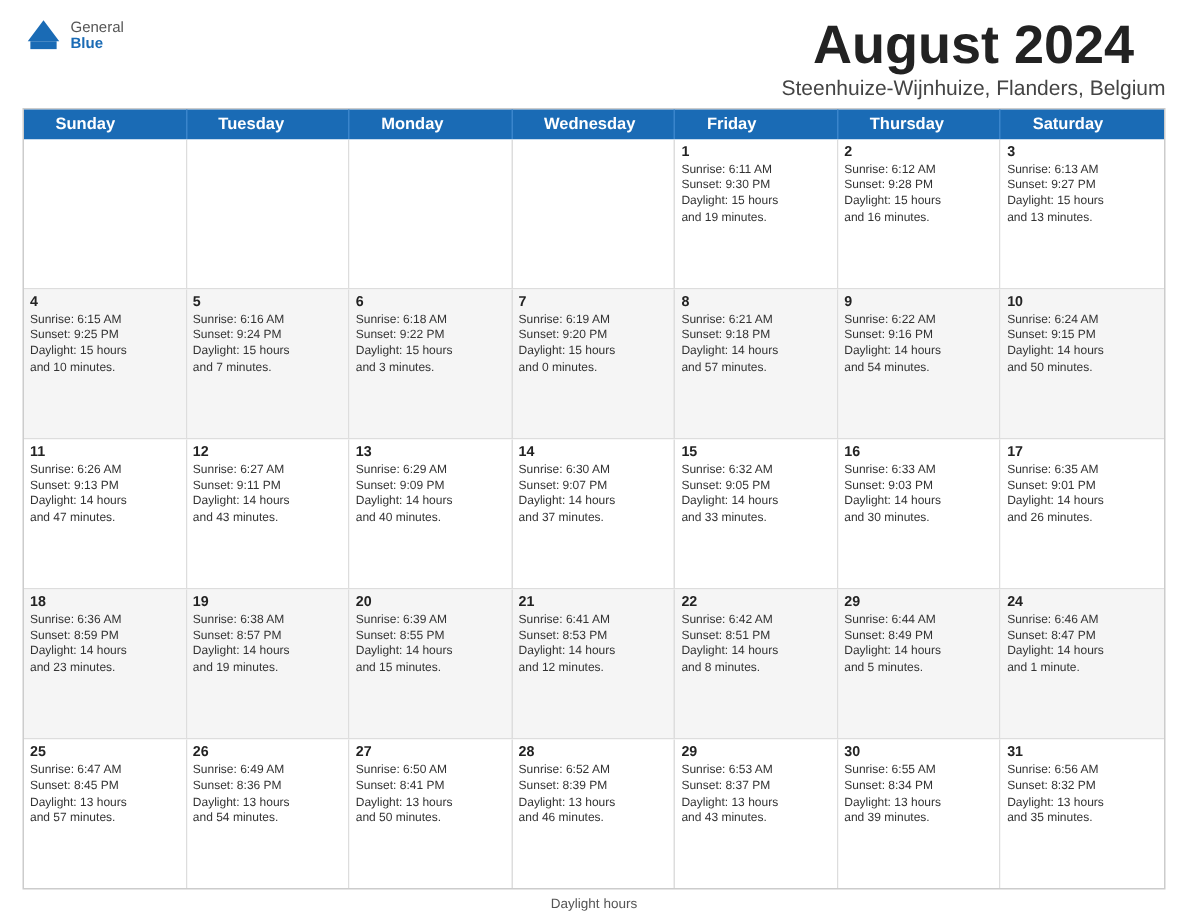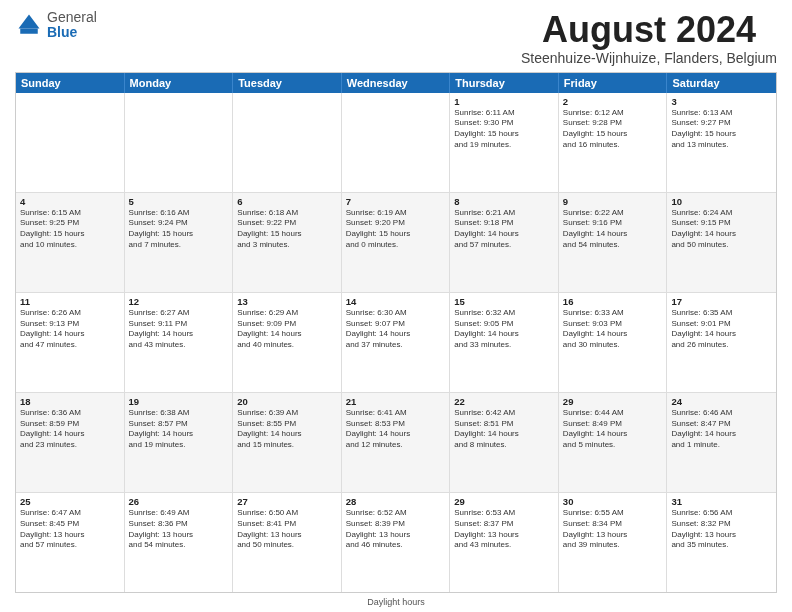--- a/index.html
+++ b/index.html
@@ -22,21 +22,21 @@
       align-items: flex-start;
       justify-content: space-between;
       margin-bottom: 6px;
     }
     .logo {
       display: flex;
       align-items: center;
       gap: 4px;
     }
     .logo-text {
-      font-size: 14px;
+      font-size: 10px;
       line-height: 1.1;
     }
     .logo-text .general { color: #555; font-weight: normal; }
     .logo-text .blue { color: #1a6bb5; font-weight: bold; }
     .logo-icon {
       width: 28px;
       height: 28px;
     }
     .title-block {
       text-align: center;
@@ -59,21 +59,21 @@
     }
     .cal-header-row {
       display: grid;
       grid-template-columns: repeat(7, 1fr);
       background: #1a6bb5;
     }
     .cal-header-cell {
       color: #fff;
       font-size: 11px;
       font-weight: bold;
-      padding: 4px 5px;
+      padding: 4px 21px;
       text-align: left;
       border-right: 1px solid #3a85cc;
     }
     .cal-header-cell:last-child { border-right: none; }
     .cal-body {
       flex: 1;
       display: flex;
       flex-direction: column;
     }
     .cal-row {
@@ -132,25 +132,25 @@
     </div>
     <div class="title-block">
       <div class="month-year">August 2024</div>
       <div class="location">Steenhuize-Wijnhuize, Flanders, Belgium</div>
     </div>
   </div>
 
   <div class="calendar">
     <div class="cal-header-row">
     <div class="cal-header-cell">Sunday</div>
+        <div class="cal-header-cell">Tuesday</div>
         <div class="cal-header-cell">Monday</div>
-        <div class="cal-header-cell">Tuesday</div>
         <div class="cal-header-cell">Wednesday</div>
+        <div class="cal-header-cell">Friday</div>
         <div class="cal-header-cell">Thursday</div>
-        <div class="cal-header-cell">Friday</div>
         <div class="cal-header-cell">Saturday</div>
       </div>
     <div class="cal-body">
     <div class="cal-row">
           <div class="cal-cell empty"></div>
           <div class="cal-cell empty"></div>
           <div class="cal-cell empty"></div>
           <div class="cal-cell empty"></div>
           <div class="cal-cell">
             <div class="day-num">1</div>

